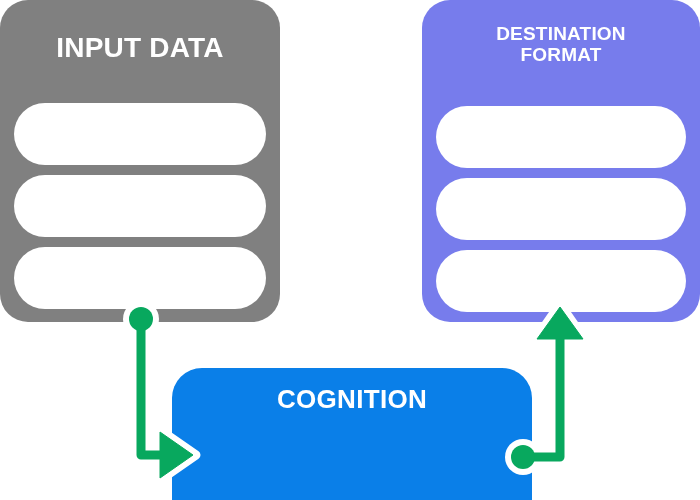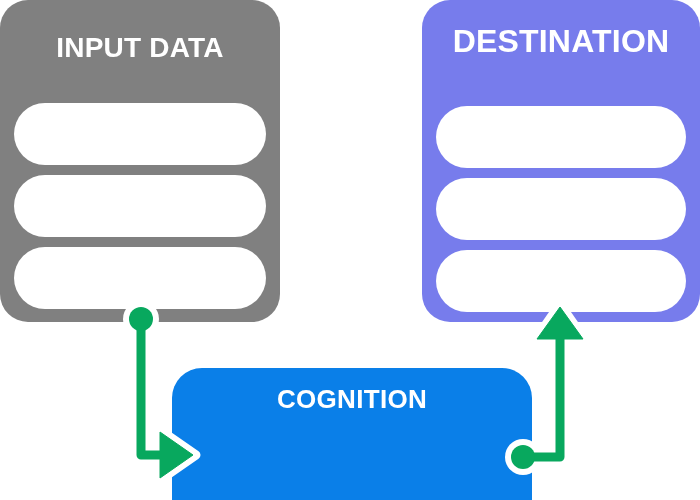--- a/index.html
+++ b/index.html
@@ -50,21 +50,21 @@
     letter-spacing: 0.2px;
     line-height: 1.08;
     user-select: none;
   }
   #input-panel .panel-title {
     top: 33px;
     font-size: 28px;
   }
   #destination-panel .panel-title {
     top: 24px;
-    font-size: 32px;
+    font-size: 19px;
     padding: 0 8px;
   }
 
   .rows {
     position: absolute;
     left: 14px;
     right: 14px;
   }
   #input-panel .rows { top: 103px; }
   #destination-panel .rows { top: 106px; }
@@ -172,20 +172,21 @@
     <div class="rows">
       <div class="row-bar"></div>
       <div class="row-bar"></div>
       <div class="row-bar"></div>
     </div>
   </div>
 
   <div class="panel" id="destination-panel">
     <div class="panel-title">
       <span>DESTINATION</span><br>
+      <span>FORMAT</span>
     </div>
     <div class="rows">
       <div class="row-bar"></div>
       <div class="row-bar"></div>
       <div class="row-bar"></div>
     </div>
   </div>
 
   <div id="cognition-card">
     <div id="cognition-title">COGNITION</div>

